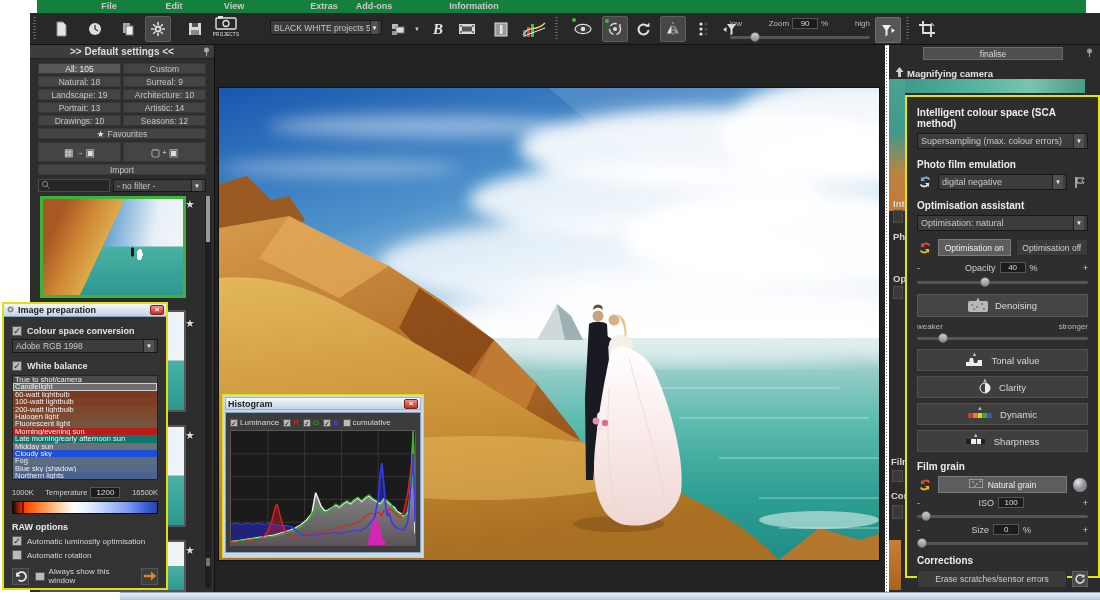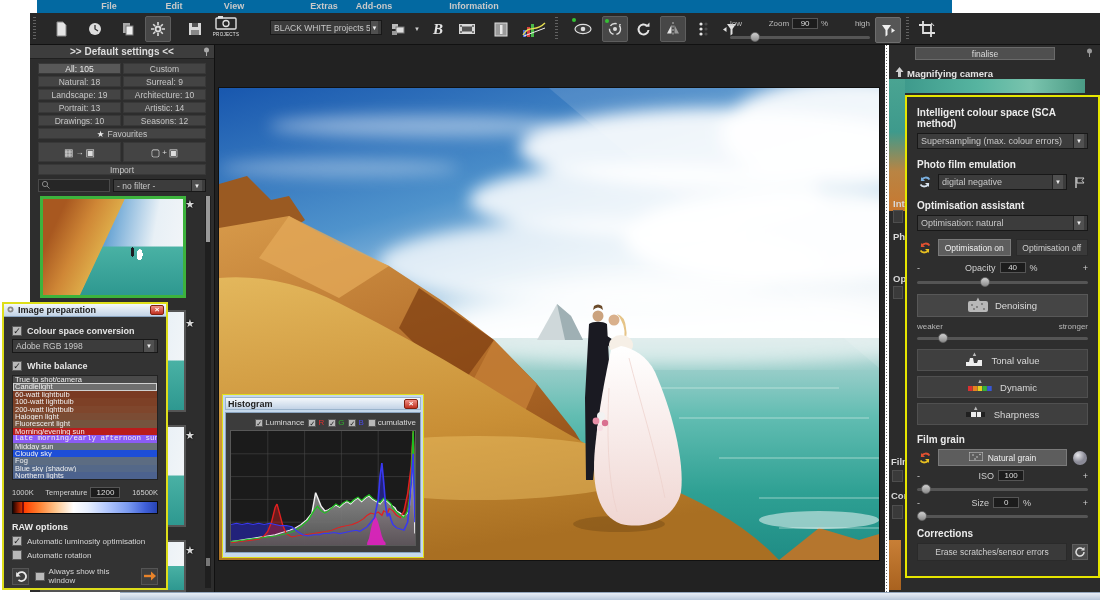--- a/index.html
+++ b/index.html
@@ -1,20 +1,20 @@
 <!DOCTYPE html>
 <html><head>
 <meta charset="utf-8">
 <style>
   html,body{margin:0;padding:0;background:#fff;}
   *{box-sizing:border-box;font-family:"Liberation Sans",sans-serif;}
   #app{position:relative;width:1100px;height:600px;background:#fff;overflow:hidden;font-size:10px;color:#ccc;}
 
   
-  .menubar{position:absolute;left:37px;top:0;width:915px;height:13px;background:#0369a1;}
+  .menubar{position:absolute;left:37px;top:0;width:1049px;height:13px;background:#15803d;}
   .menu-item{position:absolute;top:1px;transform:translateX(-50%);color:#c9c9c9;font-size:9px;font-weight:bold;}
   .toolbar{position:absolute;left:30px;top:13px;width:1070px;height:32px;background:#282828;border-bottom:1px solid #111;}
   .tbtn{position:absolute;top:3px;width:26px;height:26px;display:flex;align-items:center;justify-content:center;border-radius:2px;color:#d8d8d8;}
   .tbtn.pressed{background:#474747;border:1px solid #5e5e5e;}
   .tbtn.pressed-light{background:#565656;border:1px solid #6e6e6e;}
   .tbtn svg{display:block;}
   .greendot{position:absolute;left:2px;top:2px;width:4px;height:4px;border-radius:50%;background:#35c135;}
   .vdots{position:absolute;top:4px;width:3px;height:24px;background:repeating-linear-gradient(#888 0 1px,transparent 1px 3px);opacity:.6;}
   .projcam{position:absolute;top:2px;width:28px;height:28px;display:flex;flex-direction:column;align-items:center;color:#ddd;}
   .projcam .cap{font-size:4.5px;letter-spacing:.3px;color:#e8e8e8;}
@@ -55,21 +55,21 @@
   .sb-scroll{position:absolute;left:175px;top:151px;width:6px;height:392px;background:#1f1f1f;}
   .sb-scroll i{position:absolute;left:1px;width:4px;background:#9a9a9a;}
 
   
   .canvas{position:absolute;left:215px;top:45px;width:670px;height:547px;background:#222;}
   .photo{position:absolute;left:4px;top:43px;width:660px;height:472px;box-shadow:0 0 0 1px #111;}
   .vsep{position:absolute;left:886px;top:45px;width:1px;height:547px;background:repeating-linear-gradient(#666 0 1px,transparent 1px 3px);}
 
   
   .rightpanel{position:absolute;left:889px;top:45px;width:211px;height:547px;background:#2b2b2b;}
-  .finalise{position:absolute;left:26px;top:2px;width:140px;height:13px;background:#4f4f4f;border:1px solid #6a6a6a;color:#ddd;font-size:8.5px;display:flex;align-items:center;justify-content:center;}
+  .finalise{position:absolute;left:34px;top:2px;width:140px;height:13px;background:#4f4f4f;border:1px solid #6a6a6a;color:#ddd;font-size:8.5px;display:flex;align-items:center;justify-content:center;}
   .maglabel{position:absolute;left:6px;top:22px;display:flex;align-items:center;gap:3px;font-weight:bold;color:#e4e4e4;font-size:9.5px;}
   .magimg{position:absolute;left:16px;top:34px;width:180px;height:14px;background:linear-gradient(90deg,#3e9a8c,#56b4a0 40%,#7ac4ae 70%,#4a9a84);}
   .magimg-left{position:absolute;left:0;top:34px;width:16px;height:132px;background:linear-gradient(#4aa492 0%,#3e9a8c 40%,#b98443 70%,#c87830 100%);}
   .trunc{position:absolute;font-weight:bold;color:#d8d8d8;font-size:9.5px;}
   .truncbox{position:absolute;background:#3a3a3a;border:1px solid #4e4e4e;}
   .orangebit{position:absolute;left:0;top:495px;width:12px;height:50px;background:linear-gradient(#c87f36,#a9621f);}
 
   .overlay{position:absolute;left:16px;top:50px;width:195px;height:483px;background:#2e2e2e;border:2px solid #e6e600;padding:8px 10px 6px 10px;}
   .ov-title{font-weight:bold;color:#ececec;font-size:10px;margin:2px 0 4px 0;}
   .ov-sel{height:16px;font-size:9px;}
@@ -101,21 +101,21 @@
   .tempbar{position:relative;margin-top:3px;height:13px;border:1px solid #0a0a0a;background:linear-gradient(90deg,#1c0400 0%,#7e1800 3%,#ff4000 8%,#ff8030 18%,#ffc890 30%,#ffffff 42%,#e8f0ff 52%,#b4c9ff 65%,#7a9af0 80%,#3f5fd8 92%,#2743b2 100%);}
   .tempmark{position:absolute;top:0;width:2px;height:100%;background:#7a0d0d;}
   .rawlabel{margin-top:8px;font-weight:bold;color:#ececec;font-size:9px;}
   .dlg-foot{display:flex;align-items:center;margin-top:7px;gap:6px;}
   .sqbtn{width:17px;height:17px;background:#3e3e3e;border:1px solid #555;display:flex;align-items:center;justify-content:center;}
 
   
   #histwin{left:222px;top:394px;width:202px;height:164px;border:1px solid #dede1a;background:#c6d9ec;padding:2px;}
   #histwin .win-title{border:1px solid #9ab4cc;}
   .hist-body{background:#3c3c3c;border:1px solid #8aa4c0;margin-top:2px;height:141px;padding:2px 4px;}
-  .hlegend{display:flex;align-items:center;gap:4px;height:15px;font-size:8px;color:#ddd;justify-content:flex-end;}
+  .hlegend{display:flex;align-items:center;gap:4px;height:15px;font-size:8px;color:#ddd;}
   .hlegend .cb{width:8px;height:8px;font-size:7px;line-height:7px;flex:0 0 8px;}
   .plot{position:relative;height:116px;background:#1b1b1b;border:1px solid #585858;}
   .plot svg{position:absolute;inset:0;width:100%;height:100%;}
 
   .taskbar-strip{position:absolute;left:120px;top:592px;width:980px;height:8px;background:linear-gradient(#e8eef6,#b9c8dc);border-top:1px solid #93a6bd;}
 </style>
 </head>
 <body>
 
 <div id="app">
@@ -580,20 +580,27 @@
           <i style="left: 15%;"></i>
         </div>
 
       <div class="toolbtnr" style="margin-top:9px">
         <span><span class="caret-up">▲</span><svg width="18" height="10">
               <path d="M1 10V6h3l1-4h3l1 5h3l1-3h4v6z" fill="#ededed"></path>
             </svg></span>
         <span>Tonal value</span>
       </div>
       <div class="toolbtnr">
+        <span><span class="caret-up">▲</span><svg width="12" height="12">
+              <circle cx="6" cy="6" r="5" fill="none" stroke="#ededed"></circle>
+              <path d="M6 1a5 5 0 0 1 0 10z" fill="#ededed"></path>
+            </svg></span>
+        <span>Clarity</span>
+      </div>
+      <div class="toolbtnr">
         <span><span class="caret-up">▲</span><svg width="24" height="7">
               <rect x="0" y="1" width="4.5" height="5" fill="#d83030"></rect>
               <rect x="4.8" y="1" width="4.5" height="5" fill="#e88020"></rect>
               <rect x="9.6" y="1" width="4.5" height="5" fill="#e8d020"></rect>
               <rect x="14.4" y="1" width="4.5" height="5" fill="#38b038"></rect>
               <rect x="19.2" y="1" width="4.5" height="5" fill="#3858d8"></rect>
             </svg></span>
         <span>Dynamic</span>
       </div>
       <div class="toolbtnr">
@@ -702,21 +709,21 @@
       <div class="wblist">
 
       <div class="wbitem" style="background: rgb(74, 74, 74);">True to shot/camera</div>
           <div class="wbitem sel-wb" style="background: rgb(111, 111, 111);">Candlelight</div>
           <div class="wbitem" style="background: rgb(122, 58, 34);">60-watt lightbulb</div>
           <div class="wbitem" style="background: rgb(125, 64, 38);">100-watt lightbulb</div>
           <div class="wbitem" style="background: rgb(127, 70, 44);">200-watt lightbulb</div>
           <div class="wbitem" style="background: rgb(123, 76, 52);">Halogen light</div>
           <div class="wbitem" style="background: rgb(117, 84, 62);">Fluorescent light</div>
           <div class="wbitem" style="background: #b91c1c;">Morning/evening sun</div>
-          <div class="wbitem" style="background: #8b5cf6; font-family: Liberation Mono, monospace;">Late morning/early afternoon sun</div>
+          <div class="wbitem" style="background: #0f766e;">Late morning/early afternoon sun</div>
           <div class="wbitem" style="background: rgb(104, 112, 120);">Midday sun</div>
           <div class="wbitem" style="background: #1d4ed8;">Cloudy sky</div>
           <div class="wbitem" style="background: rgb(92, 108, 130);">Fog</div>
           <div class="wbitem" style="background: rgb(84, 104, 136);">Blue sky (shadow)</div>
           <div class="wbitem" style="background: rgb(76, 98, 142);">Northern lights</div>
         </div>
       <div class="temprow">
         <span>1000K</span>
         <span style="display:flex;gap:3px;align-items:center">
           <span>Temperature</span>

